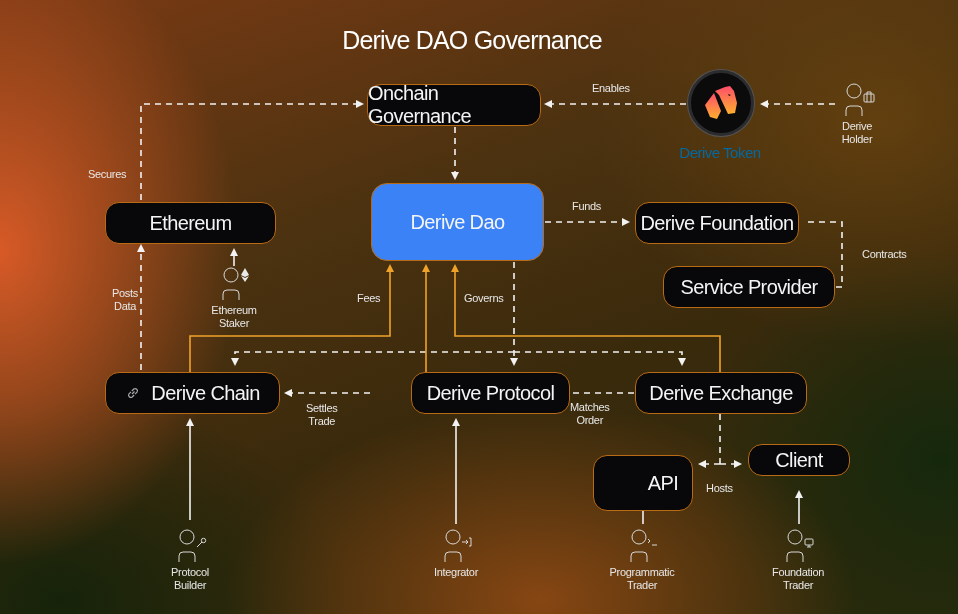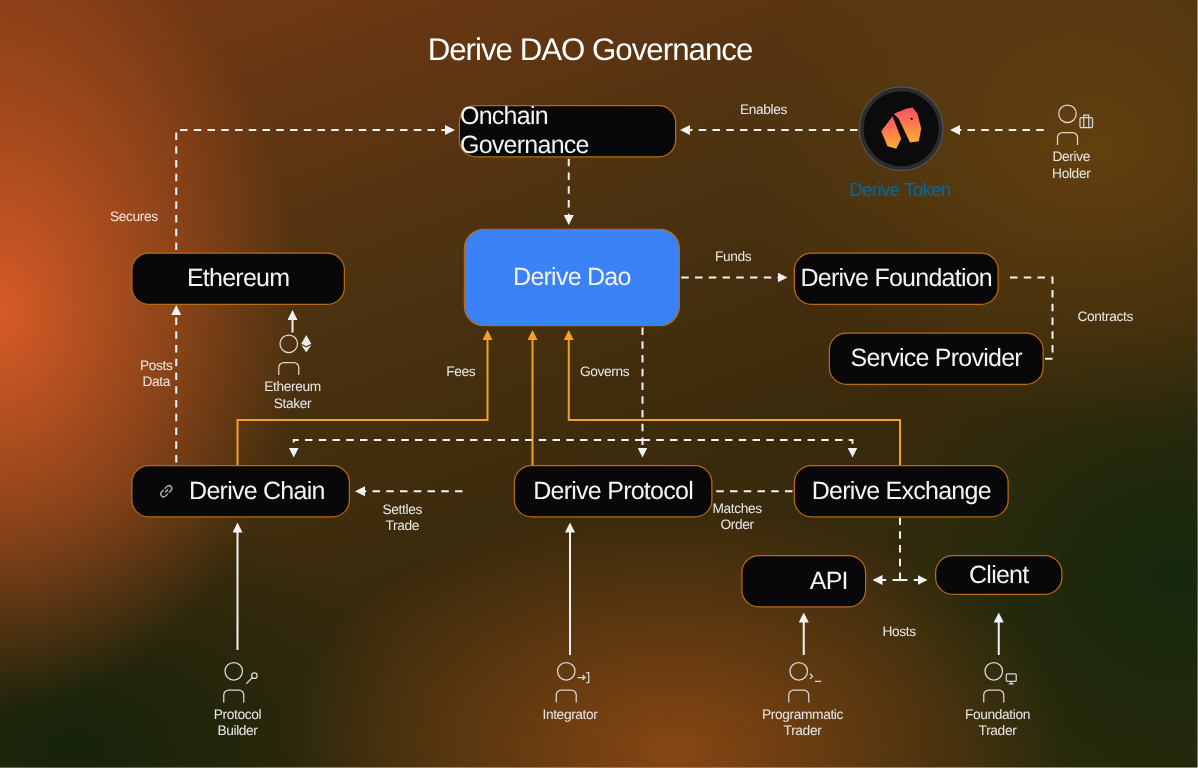--- a/index.html
+++ b/index.html
@@ -130,21 +130,21 @@
     </svg>
   </span>
   <span>Derive Chain</span>
 </div>
 <div class="node" style="left:371px;top:372px;width:159px;height:42px;margin-left:40px;">
   <span>Derive Protocol</span>
 </div>
 <div class="node" style="left:635px;top:372px;width:172px;height:42px;">
   <span>Derive Exchange</span>
 </div>
-<div class="node" style="left:593px;top:444px;width:100px;height:42px;padding-left:40px;">
+<div class="node" style="left:593px;top:455px;width:100px;height:56px;padding-left:40px;">
   <span>API</span>
 </div>
 <div class="node" style="left:748px;top:444px;width:102px;height:32px;">
   <span>Client</span>
 </div>
 
 <div class="token">
   <svg width="40" height="40" viewBox="0 0 40 40">
     <defs>
       <linearGradient id="tg" x1="0" y1="0" x2="0" y2="1">
@@ -164,21 +164,21 @@
 <div class="lbl" style="left:572px;top:200px;">Funds</div>
 <div class="lbl" style="left:862px;top:248px;">Contracts</div>
 <div class="lbl" style="left:96px;top:287px;margin-left:16px;">Posts
 Data</div>
 <div class="lbl" style="left:357px;top:292px;">Fees</div>
 <div class="lbl" style="left:464px;top:292px;">Governs</div>
 <div class="lbl" style="left:306px;top:402px;">Settles
 Trade</div>
 <div class="lbl" style="left:570px;top:401px;">Matches
 Order</div>
-<div class="lbl" style="left:706px;top:500px;">Hosts</div>
+<div class="lbl" style="left:706px;top:482px;">Hosts</div>
 
 <div class="actor" style="left:812px;top:82px;">
   <svg width="40" height="36" viewBox="0 0 40 36" fill="none" stroke="#d8d8d8" stroke-width="1">
     <circle cx="17" cy="9" r="7"></circle>
     <path d="M9 34 V28 A4 4 0 0 1 13 24 H21 A4 4 0 0 1 25 28 V34"></path>
     <g>
         <rect x="27" y="12" width="10" height="8" rx="1"></rect>
         <path d="M30 12 V10 H34 V12 M30 12 V20 M34 12 V20"></path>
       </g>
   </svg>

